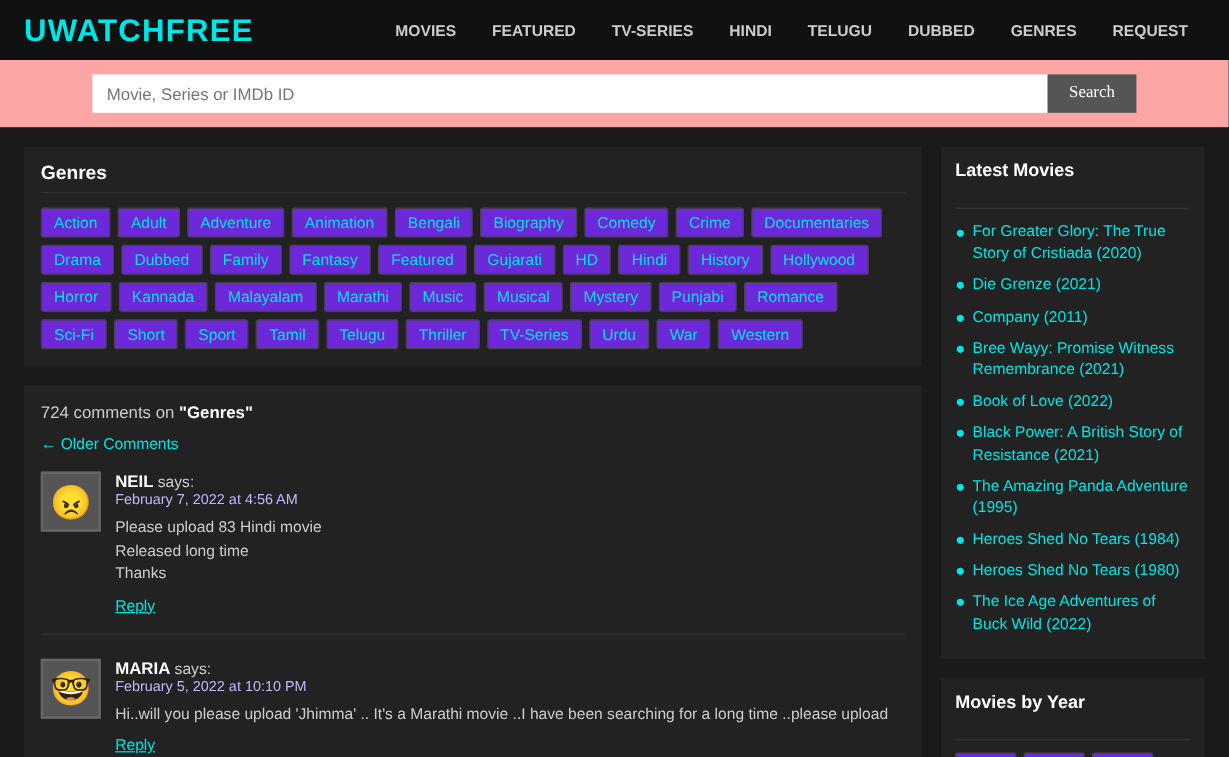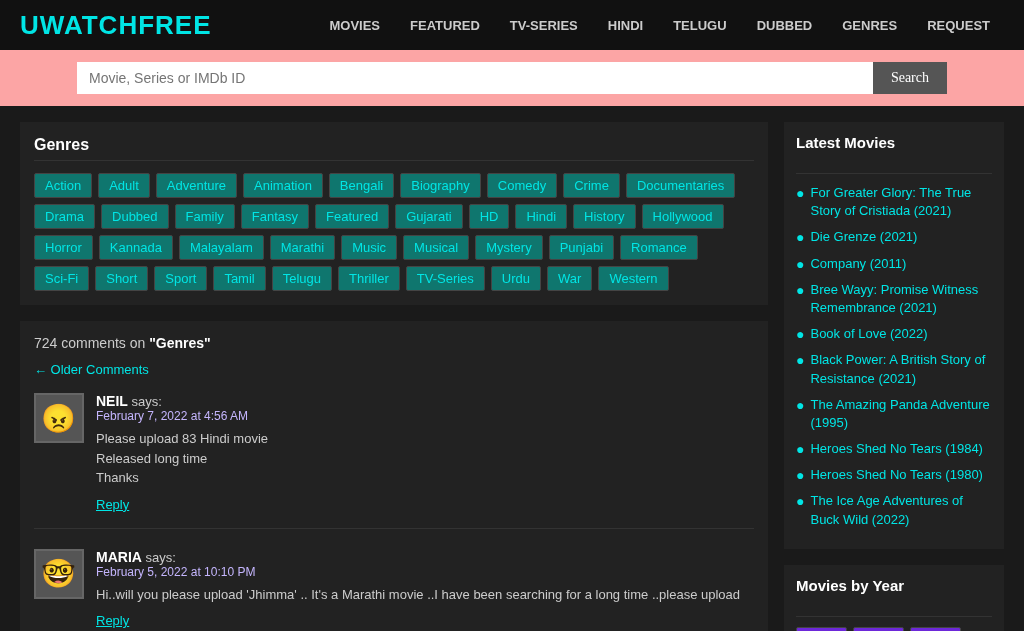--- a/index.html
+++ b/index.html
@@ -27,21 +27,21 @@
     
     .main-container { display: flex; gap: 16px; padding: 16px 20px; max-width: 1024px; margin: 0 auto; }
     .left-col { flex: 1; min-width: 0; }
     .right-col { width: 220px; flex-shrink: 0; }
 
     
     .genres-box { background: #222; padding: 14px; margin-bottom: 16px; }
     .section-title { color: #fff; font-size: 16px; font-weight: bold; margin-bottom: 12px; border-bottom: 1px solid #333; padding-bottom: 6px; }
     .genre-tags { display: flex; flex-wrap: wrap; gap: 6px; }
     .genre-tag {
-      background: #0f766e; border: 1px solid #444; color: #00e5e5; padding: 4px 10px;
+      background: #6d28d9; border: 1px solid #444; color: #00e5e5; padding: 4px 10px;
       font-size: 13px; cursor: pointer; border-radius: 2px; text-decoration: none;
     }
 
     
     .comments-section { background: #222; padding: 14px; }
     .comments-count { color: #ccc; font-size: 14px; margin-bottom: 10px; }
     .comments-count strong { color: #fff; }
     .older-comments { color: #00e5e5; font-size: 13px; cursor: pointer; margin-bottom: 16px; display: inline-block; }
 
     .comment { display: flex; gap: 12px; margin-bottom: 20px; padding-bottom: 16px; border-bottom: 1px solid #333; }
@@ -164,21 +164,21 @@
     </div>
   </div>
 
   <div class="right-col">
 
     <div class="sidebar-box">
       <div class="sidebar-title">Latest Movies</div>
       <div id="latest-movies-list">
           <div class="movie-link">
             <span class="movie-link-icon">●</span>
-            <span class="movie-link-text">For Greater Glory: The True Story of Cristiada (2021)</span>
+            <span class="movie-link-text">For Greater Glory: The True Story of Cristiada (2020)</span>
           </div>
           <div class="movie-link">
             <span class="movie-link-icon">●</span>
             <span class="movie-link-text">Die Grenze (2021)</span>
           </div>
           <div class="movie-link">
             <span class="movie-link-icon">●</span>
             <span class="movie-link-text">Company (2011)</span>
           </div>
           <div class="movie-link">

